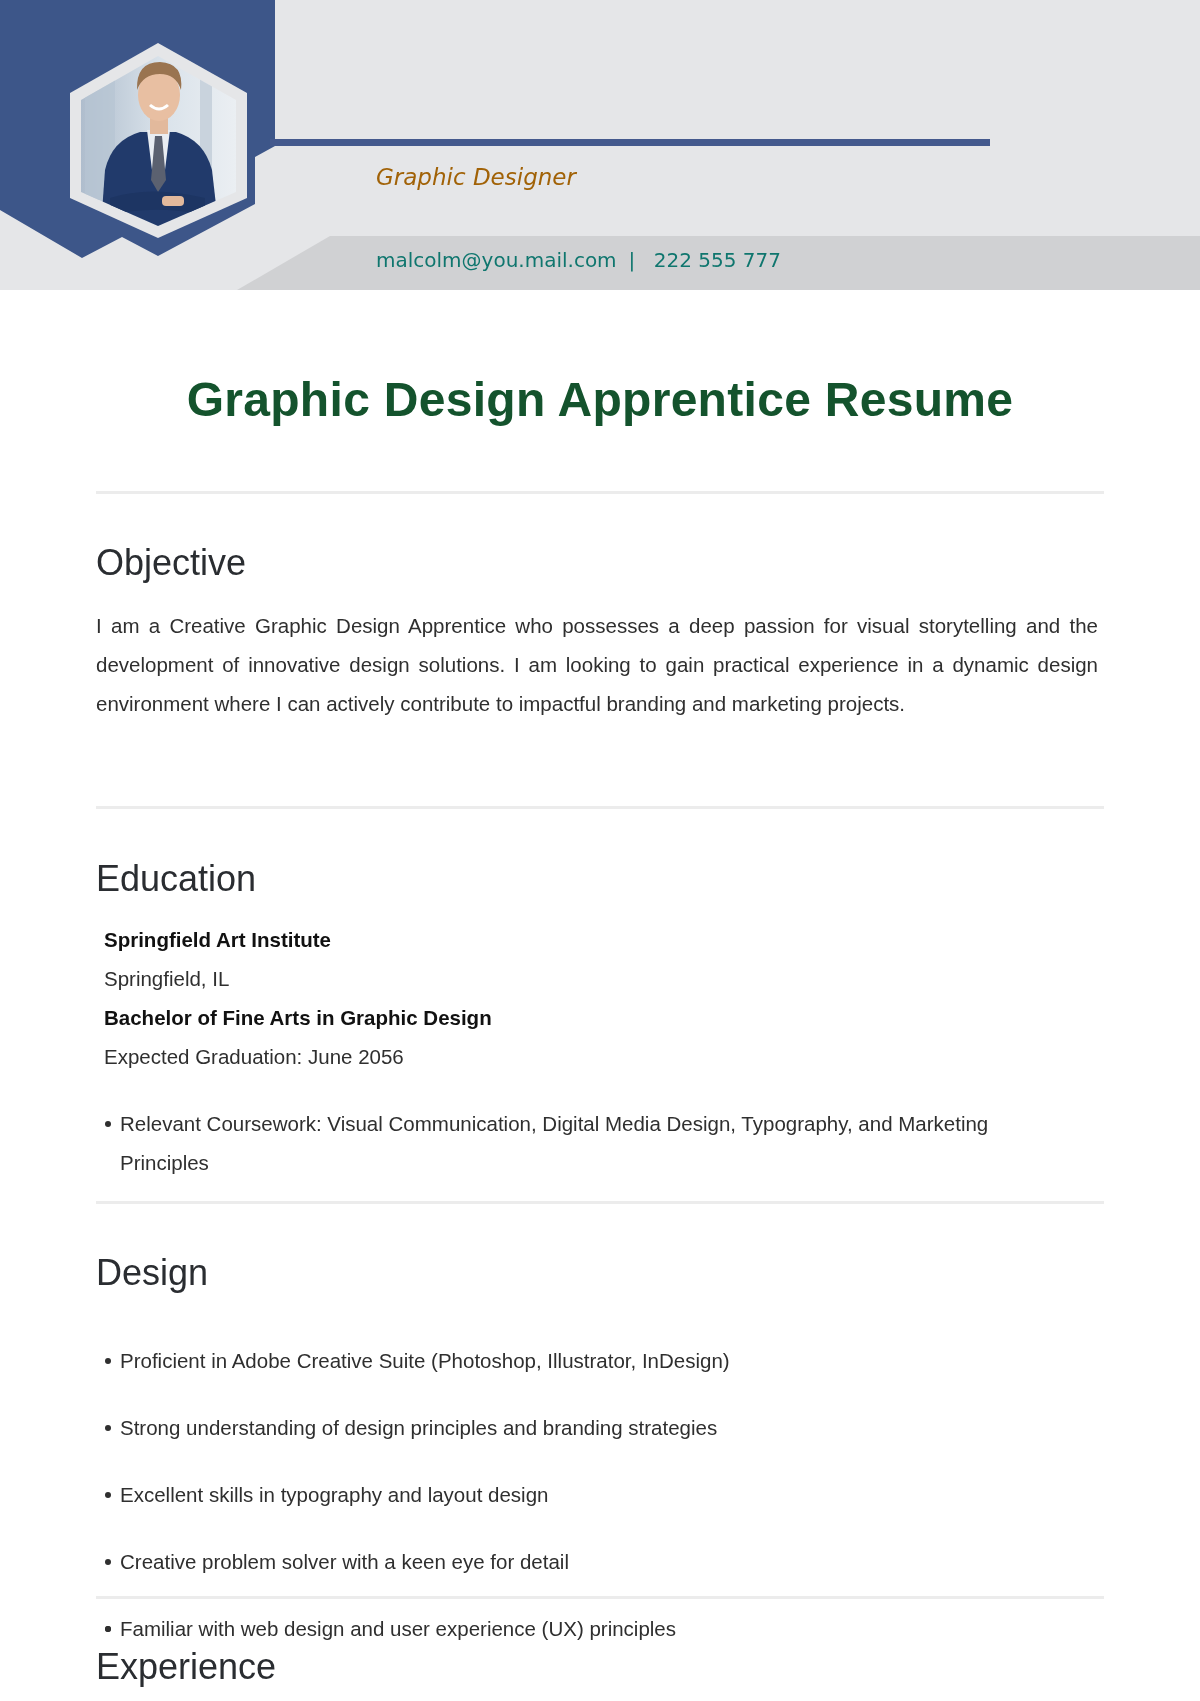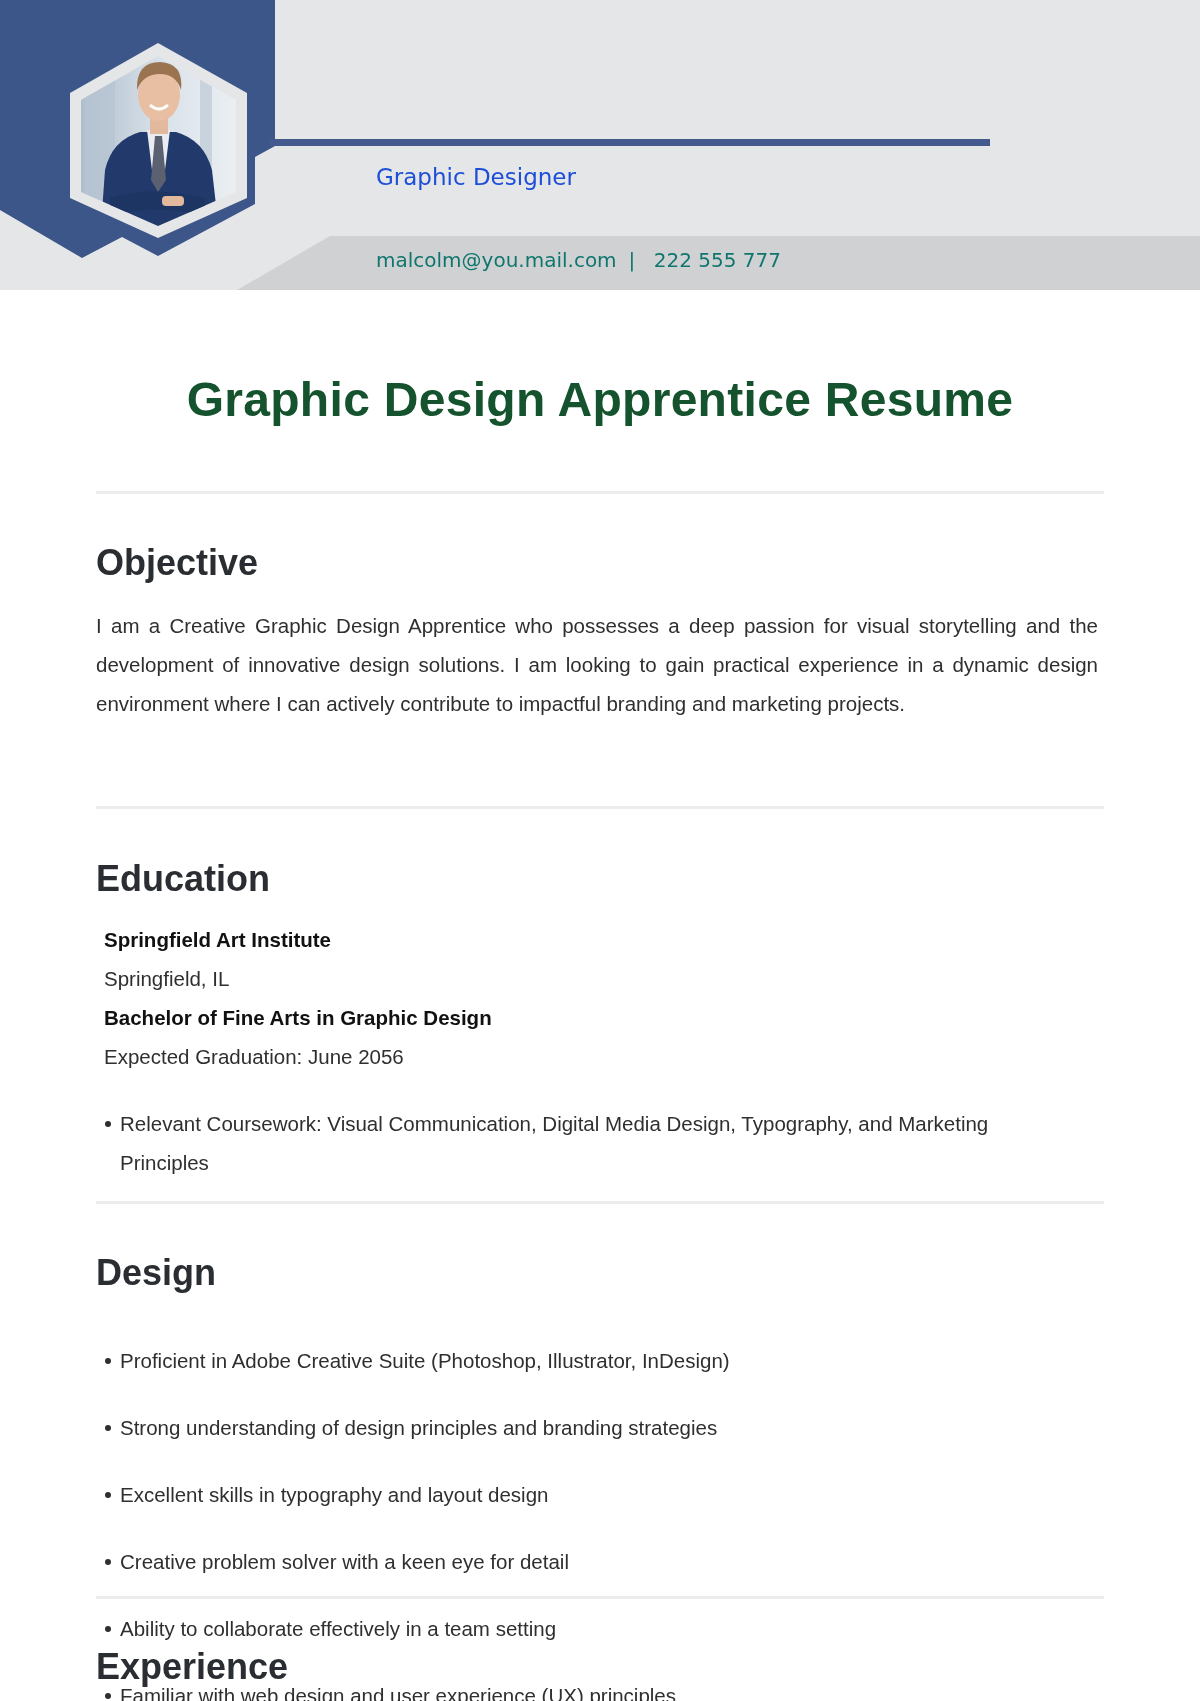--- a/index.html
+++ b/index.html
@@ -3,29 +3,29 @@
 <meta charset="utf-8">
 <style>
   * { box-sizing: border-box; margin: 0; padding: 0; }
   html, body { width: 1200px; height: 1701px; background: #ffffff; overflow: hidden; }
   body { font-family: "Liberation Sans", "DejaVu Sans", sans-serif; color: #2b2b2b; position: relative; }
 
   .header { position: absolute; left: 0; top: 0; width: 1200px; height: 290px; background: #e5e6e8; overflow: hidden; }
   .header svg.shapes { position: absolute; left: 0; top: 0; }
 
   .name { position: absolute; left: 375px; top: 40px; font-size: 54px; font-weight: 700; color: #35507a; letter-spacing: 0.5px; font-family: "DejaVu Sans", sans-serif; line-height: 64px; }
-  .role { position: absolute; left: 376px; top: 163px; font-size: 23px; color: #1d4ed8; font-family: "DejaVu Sans", sans-serif; line-height: 28px; }
+  .role { position: absolute; left: 376px; top: 163px; font-size: 23px; font-style: italic; color: #a16207; font-family: "DejaVu Sans", sans-serif; line-height: 28px; }
   .contact { position: absolute; left: 376px; top: 247px; font-size: 20px; color: #0f766e; font-family: "DejaVu Sans", sans-serif; line-height: 26px; white-space: pre; }
   .contact .sep { margin: 0 12px; }
 
   .main-title { position: absolute; left: 0; width: 1200px; top: 372px; text-align: center; font-size: 48px; font-weight: 700; color: #14532d; line-height: 56px; letter-spacing: 0.3px; }
 
   .divider { position: absolute; left: 96px; width: 1008px; height: 3px; background: #ececec; }
 
-  .section-heading { position: absolute; left: 96px; font-size: 36px; font-weight: 700; color: #2a2d31; line-height: 44px; }
+  .section-heading { position: absolute; left: 96px; font-size: 36px; font-weight: 400; color: #2a2d31; line-height: 44px; }
 
   .para { position: absolute; left: 96px; width: 1002px; font-size: 20.5px; line-height: 39px; color: #2f2f2f; text-align: justify; }
 
   .line { position: absolute; left: 104px; font-size: 20.5px; line-height: 39px; color: #2f2f2f; white-space: nowrap; }
   .line.bold { font-weight: 700; color: #111; }
 
   .bullets { position: absolute; left: 96px; list-style: none; }
   .bullets li { position: relative; padding-left: 24px; font-size: 20.5px; line-height: 39px; color: #2f2f2f; margin-top: 28px; }
   .bullets li .dot { position: absolute; left: 9px; top: 17px; width: 6px; height: 6px; border-radius: 50%; background: #2f2f2f; }
   .bullets.wrap li { width: 920px; }
@@ -98,18 +98,18 @@
   <li><span class="dot"></span><span>Relevant Coursework: Visual Communication, Digital Media Design, Typography, and Marketing Principles</span></li>
 </ul>
 <div class="divider" style="top:1201px"></div>
 
 <h2 class="section-heading" style="top:1251px">Design</h2>
 <ul class="bullets" style="top:1313px">
   <li><span class="dot"></span><span>Proficient in Adobe Creative Suite (Photoshop, Illustrator, InDesign)</span></li>
   <li><span class="dot"></span><span>Strong understanding of design principles and branding strategies</span></li>
   <li><span class="dot"></span><span>Excellent skills in typography and layout design</span></li>
   <li><span class="dot"></span><span>Creative problem solver with a keen eye for detail</span></li>
-  <li><span class="dot"></span><span>Ability to collaborate effectively in a team setting</span></li>
+  <li><span class="dot"></span></li>
   <li><span class="dot"></span><span>Familiar with web design and user experience (UX) principles</span></li>
 </ul>
 <div class="divider" style="top:1596px"></div>
 
 <h2 class="section-heading" style="top:1645px">Experience</h2>
 
 </body></html>

